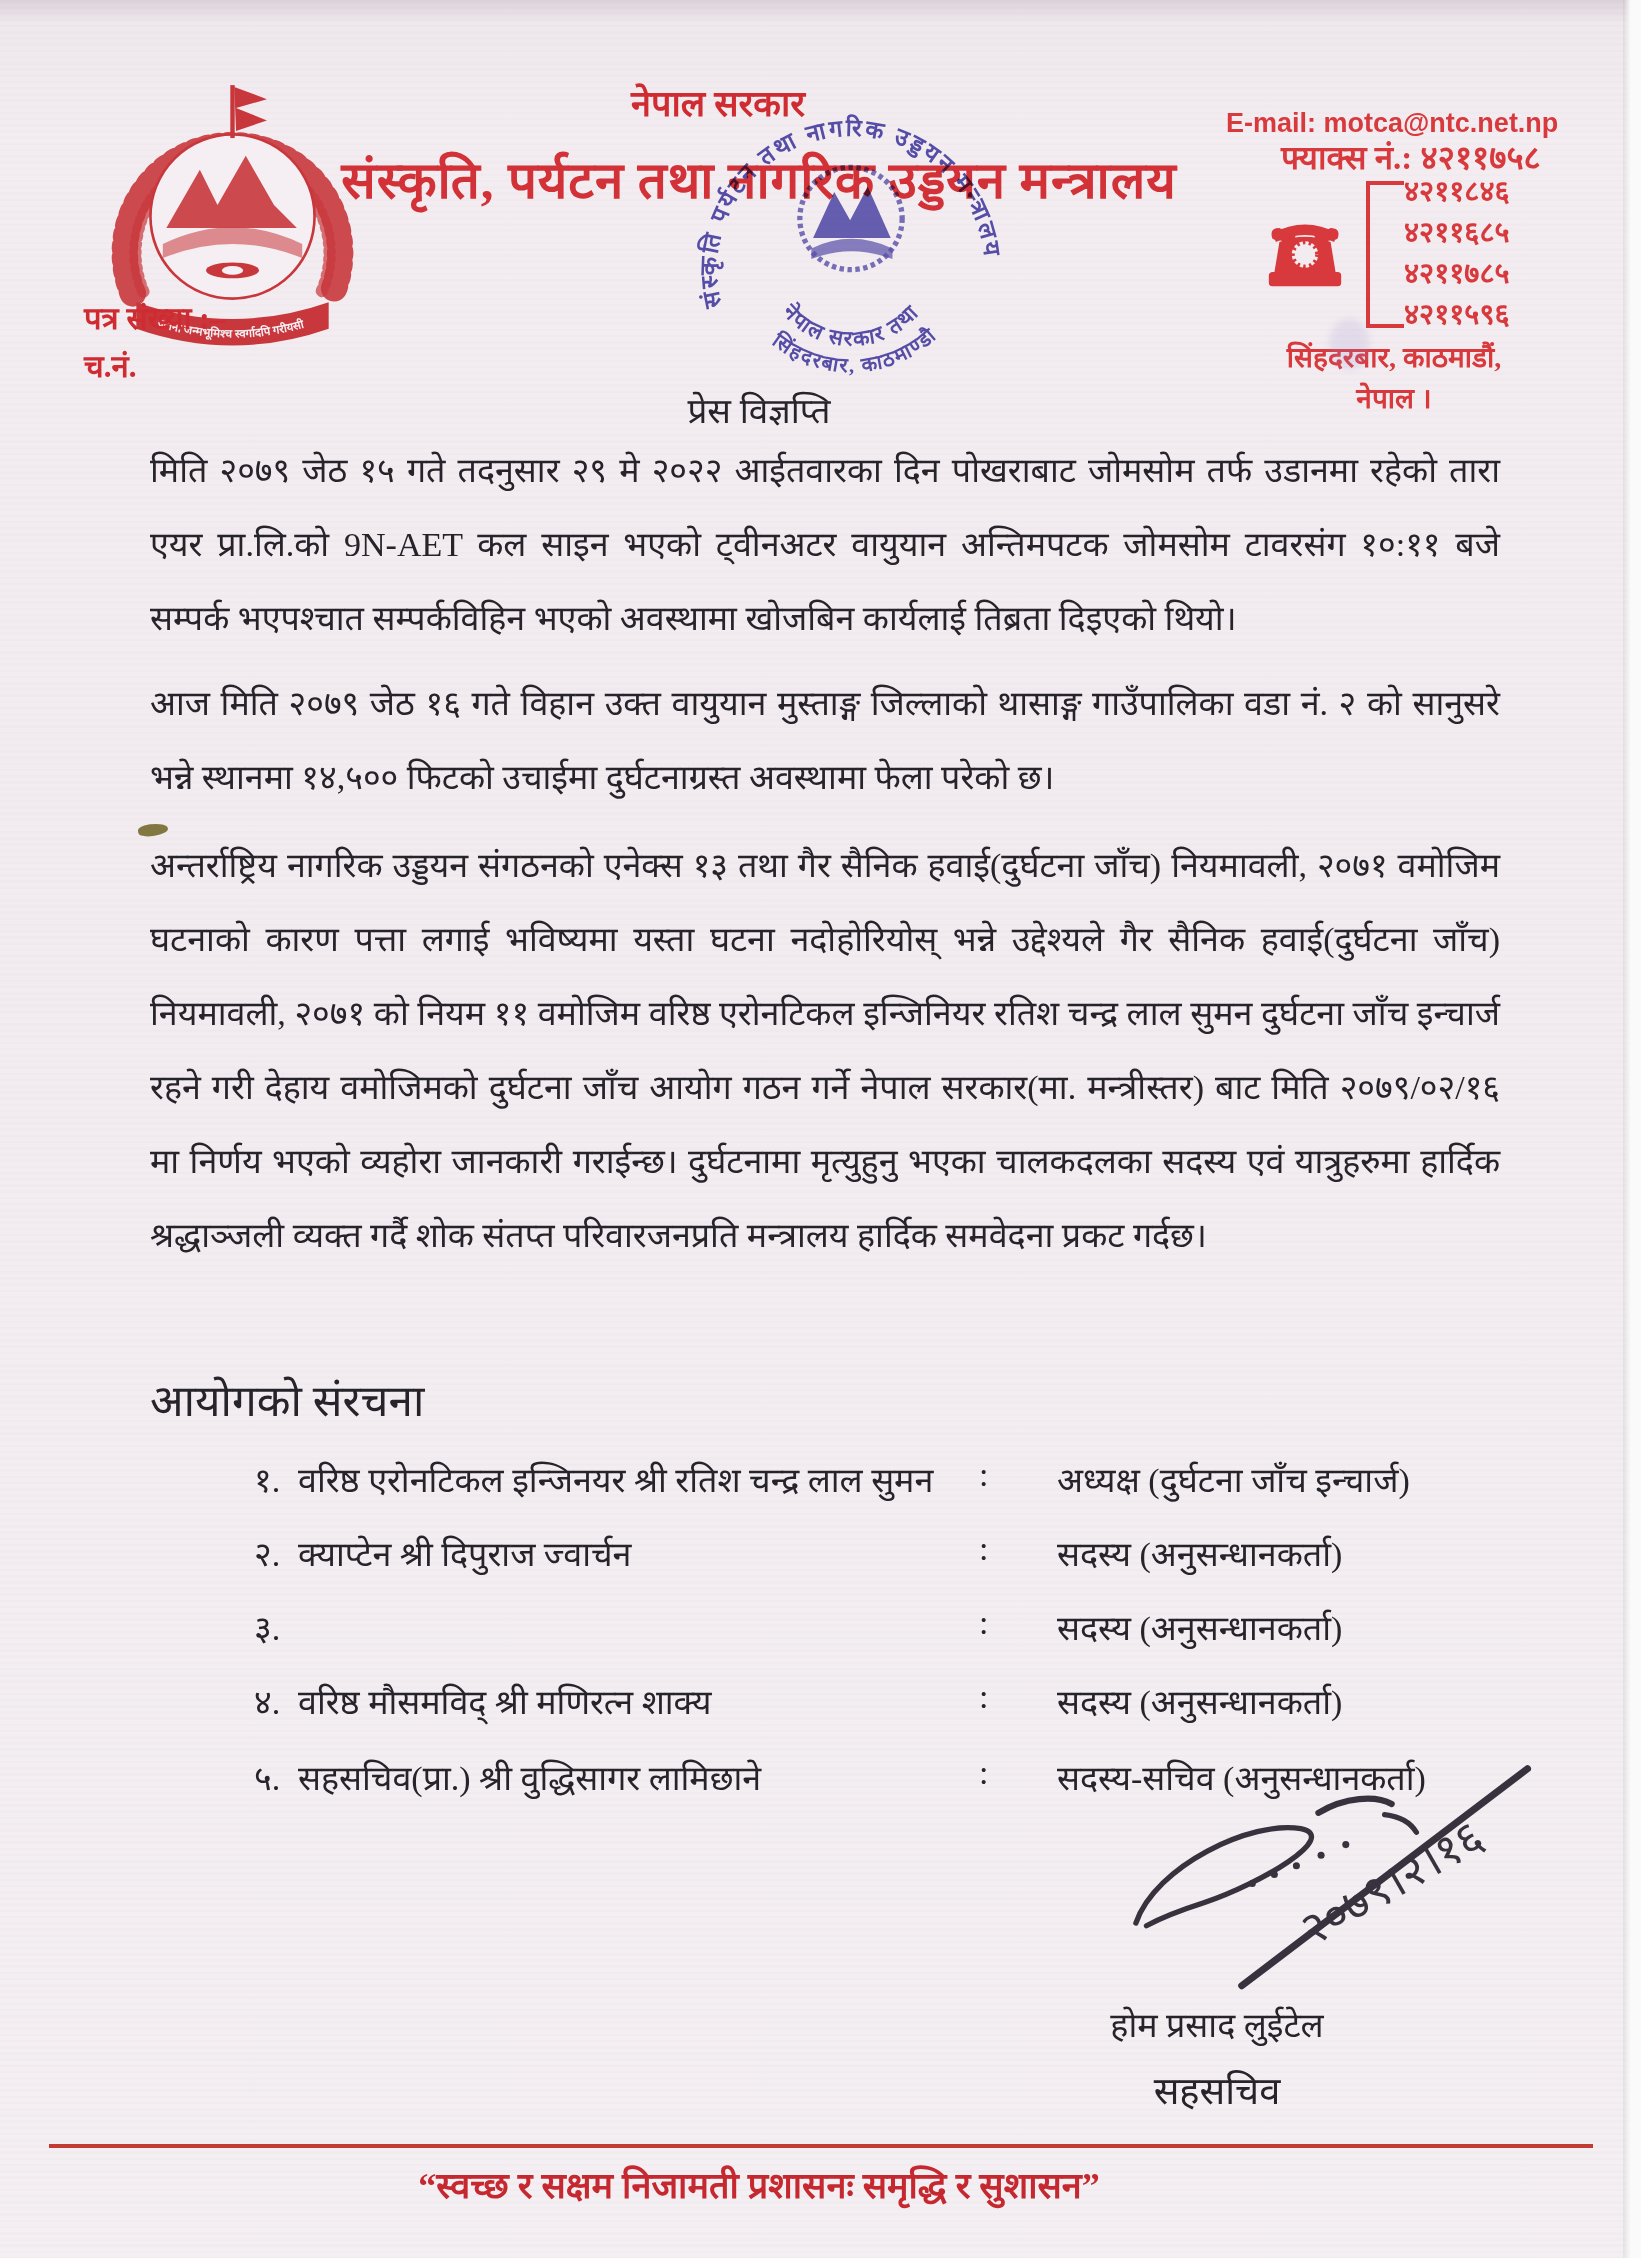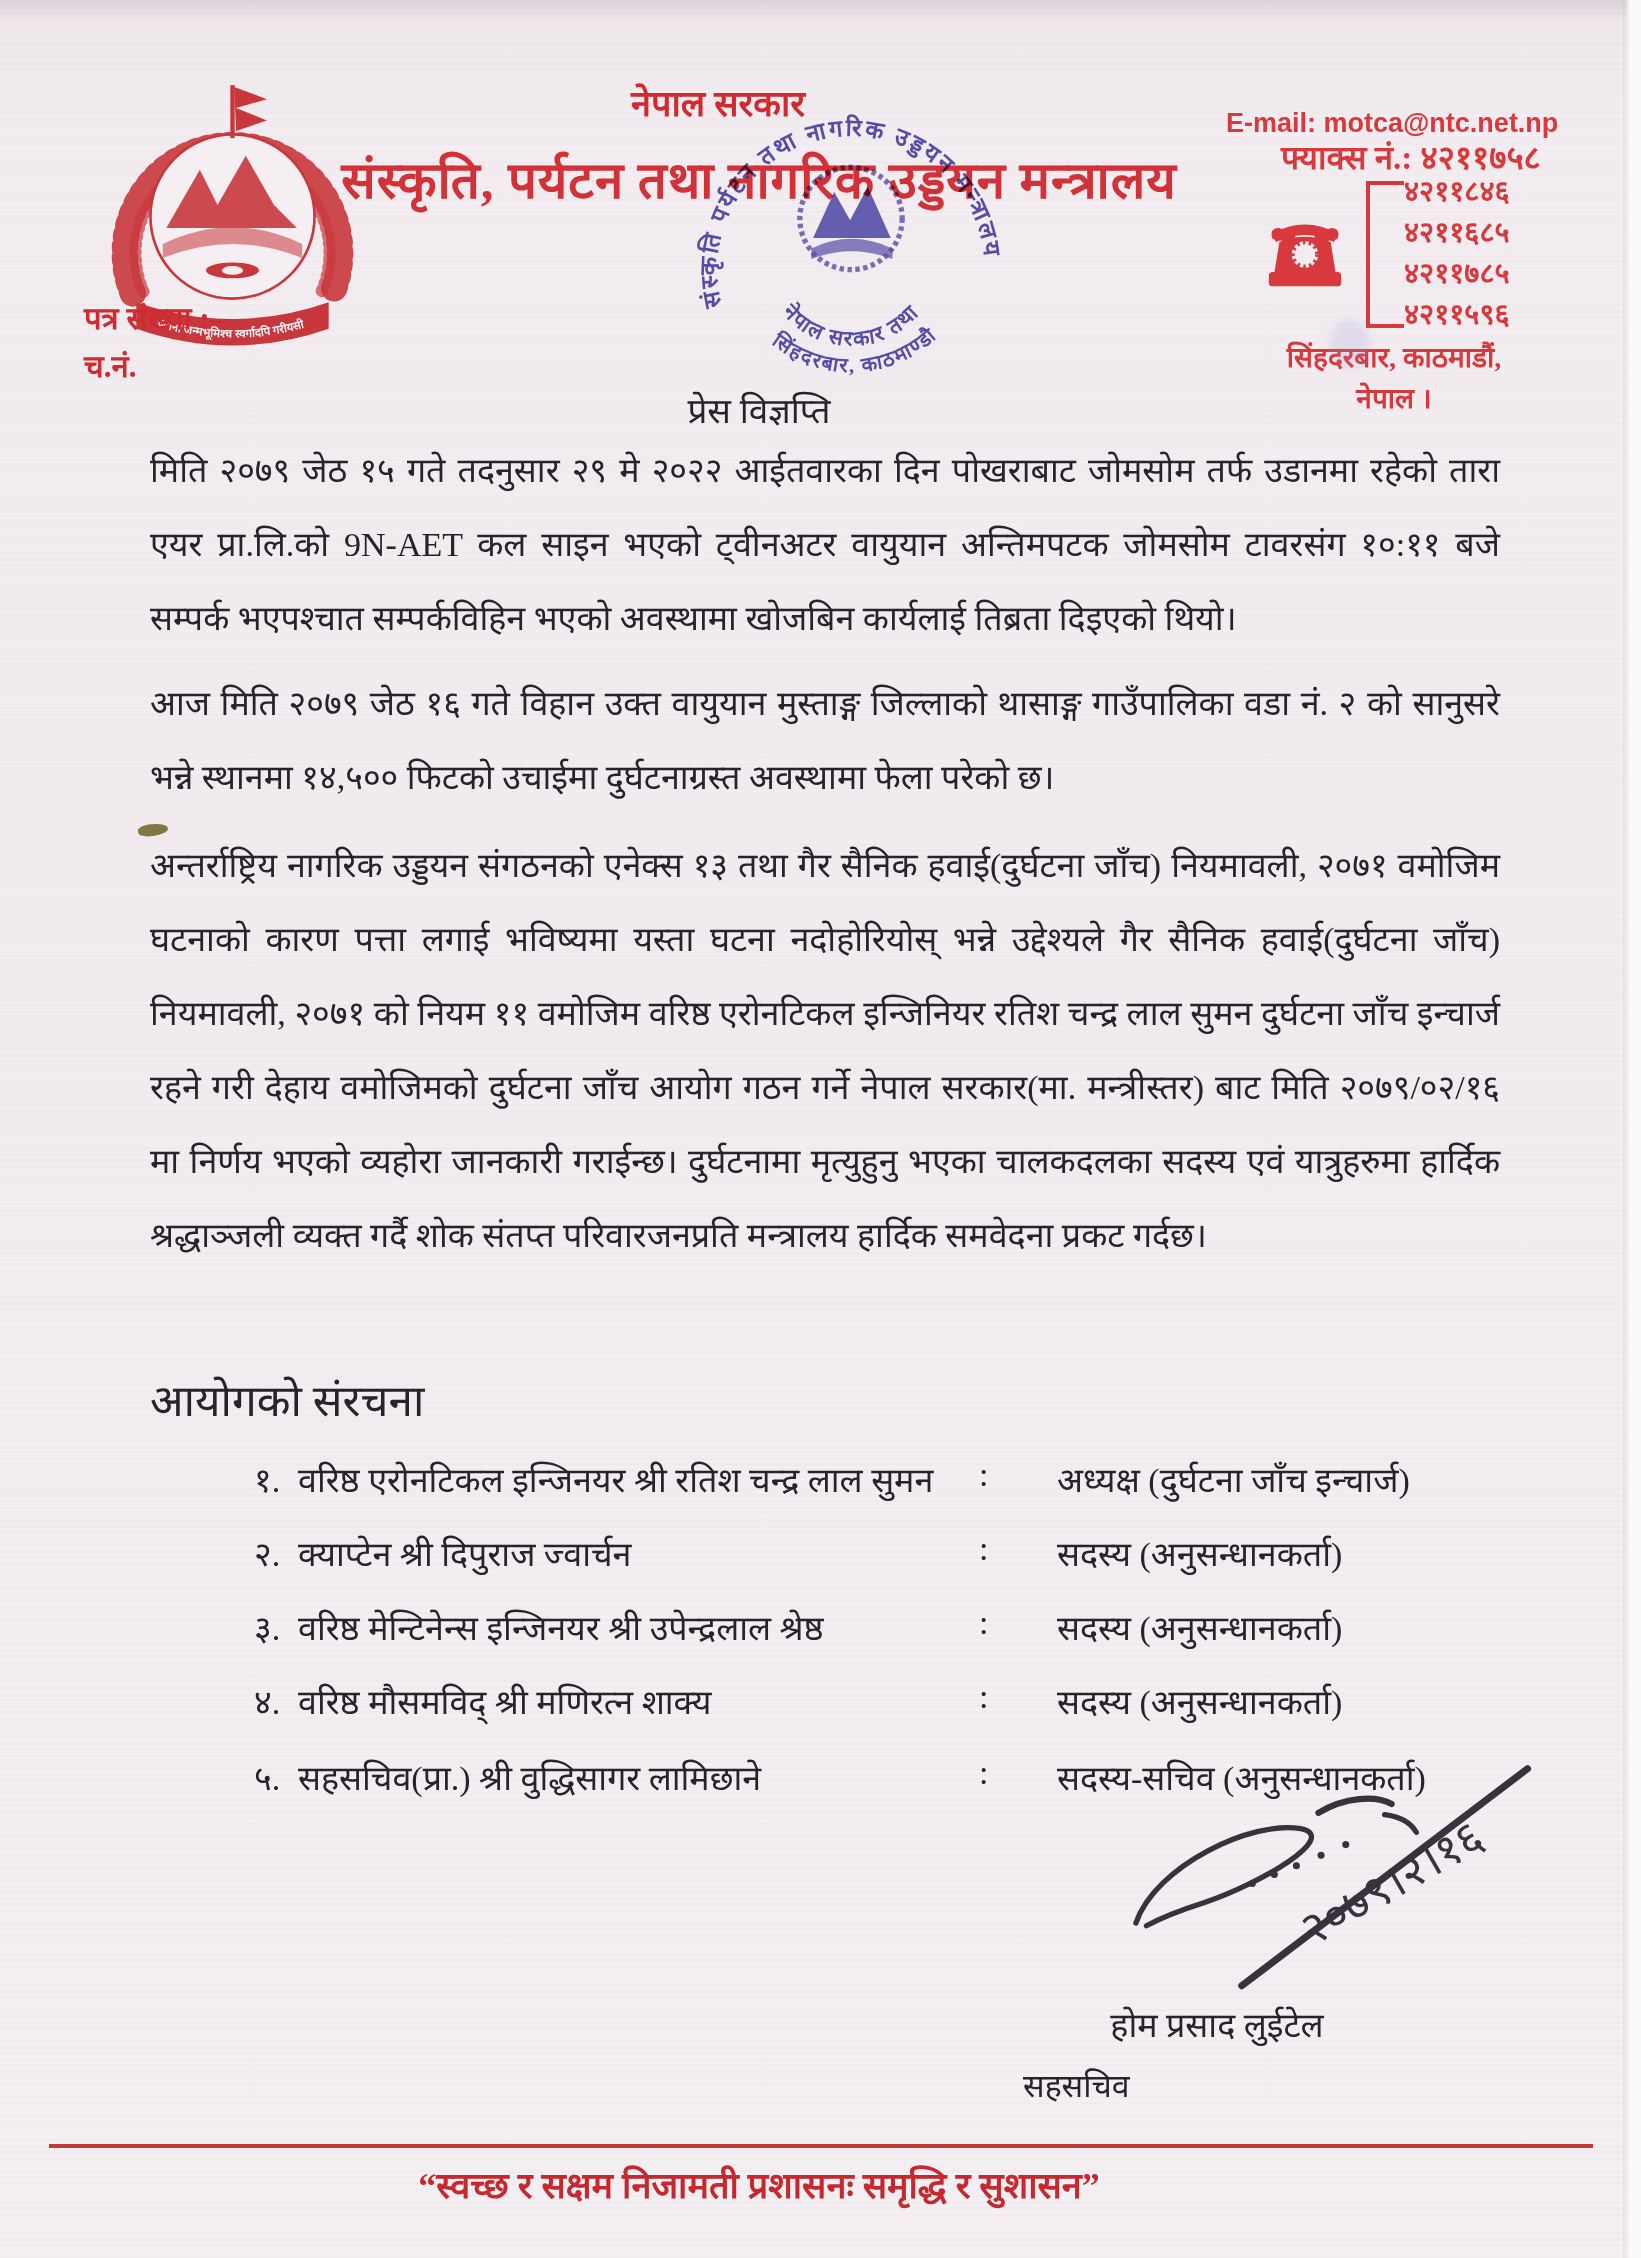--- a/index.html
+++ b/index.html
@@ -39,21 +39,21 @@
   .para{left:150px;width:1350px;font-size:34px;line-height:74px;
     text-align:justify;color:#26232b;}
   .p1{top:434px;} .p2{top:667px;} .p3{top:829px;}
   .section-heading{left:150px;top:1369px;font-size:44px;color:#26232b;}
   .row{left:150px;width:1376px;height:74px;font-size:34px;color:#26232b;}
   .row .no{position:absolute;left:104px;}
   .row .nm{position:absolute;left:148px;white-space:nowrap;}
   .row .cl{position:absolute;left:829px;}
   .row .rl{position:absolute;left:907px;white-space:nowrap;}
   .sig-name{left:1023px;top:2001px;width:388px;text-align:center;font-size:34px;color:#26232b;}
-  .sig-post{left:1023px;top:2063px;width:388px;font-size:32px;color:#26232b;}
+  .sig-post{left:1023px;top:2063px;width:388px;text-align:center;font-size:38px;color:#26232b;}
   .footer-line{left:49px;top:2144px;width:1544px;height:3.5px;background:#c23b33;}
   .footer-slogan{left:84px;top:2160px;width:1350px;text-align:center;
     font-size:36px;font-weight:bold;color:#c5292f;}
   .smudge1{left:138px;top:824px;width:30px;height:11.5px;background:#6e6322;
     border-radius:40% 60% 50% 50%;transform:rotate(-8deg);opacity:.85;}
   .smudge2{left:1329px;top:319px;width:41px;height:51px;background:#9b8fd0;
     opacity:.18;border-radius:50%;filter:blur(3.5px);}
   svg{overflow:visible;}
 </style>
 </head>
@@ -158,21 +158,20 @@
     <span class="rl">अध्यक्ष (दुर्घटना जाँच इन्चार्ज)</span>
   </div>
   <div class="abs row" style="top:1530px;">
     <span class="no">२.</span>
     <span class="nm">क्याप्टेन श्री दिपुराज ज्वार्चन</span>
     <span class="cl">:</span>
     <span class="rl">सदस्य (अनुसन्धानकर्ता)</span>
   </div>
   <div class="abs row" style="top:1604px;">
     <span class="no">३.</span>
-    <span class="nm">वरिष्ठ मेन्टिनेन्स इन्जिनयर श्री उपेन्द्रलाल श्रेष्ठ</span>
     <span class="cl">:</span>
     <span class="rl">सदस्य (अनुसन्धानकर्ता)</span>
   </div>
   <div class="abs row" style="top:1678px;">
     <span class="no">४.</span>
     <span class="nm">वरिष्ठ मौसमविद् श्री मणिरत्न शाक्य</span>
     <span class="cl">:</span>
     <span class="rl">सदस्य (अनुसन्धानकर्ता)</span>
   </div>
   <div class="abs row" style="top:1754px;">

